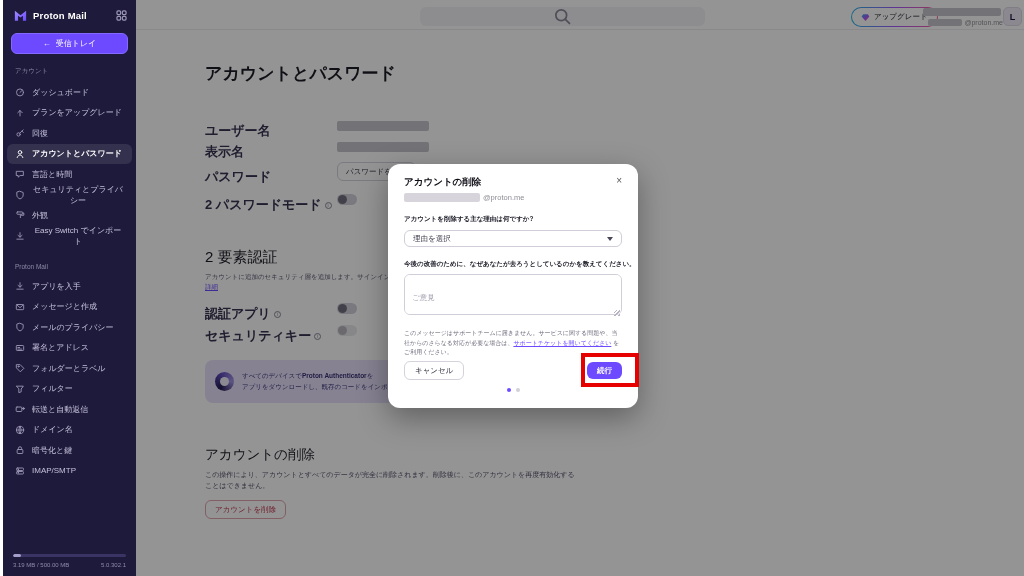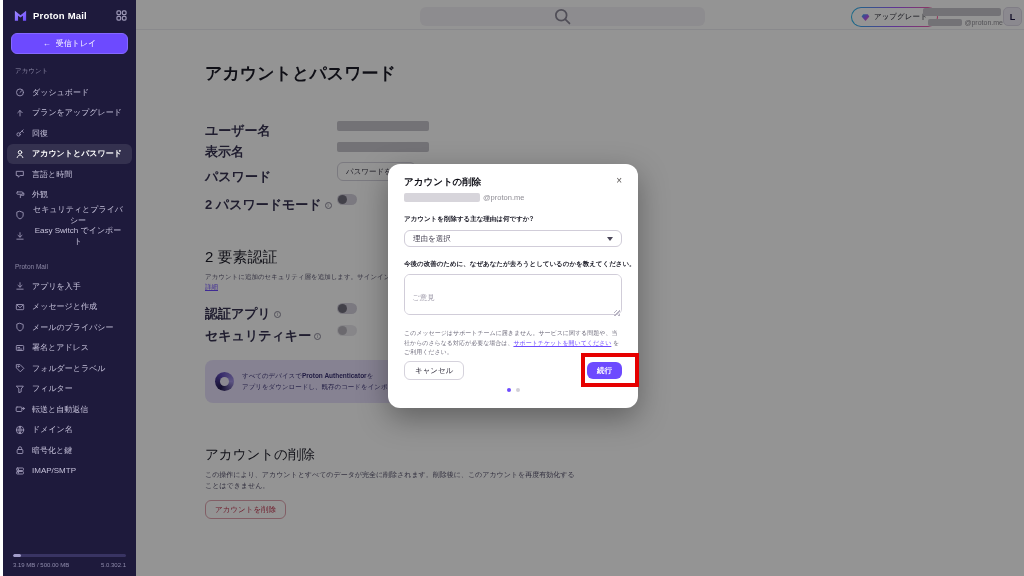--- a/index.html
+++ b/index.html
@@ -242,32 +242,32 @@
             <span class="nicon">
               <svg class="ic">
                 <use href="#i-chat"></use>
               </svg>
             </span>
             <span>言語と時間</span>
           </div>
         <div class="nav-item">
             <span class="nicon">
               <svg class="ic">
+                <use href="#i-shield"></use>
+              </svg>
+            </span>
+            <span>セキュリティとプライバシー</span>
+          </div>
+        <div class="nav-item">
+            <span class="nicon">
+              <svg class="ic">
                 <use href="#i-brush"></use>
               </svg>
             </span>
             <span>外観</span>
-          </div>
-        <div class="nav-item">
-            <span class="nicon">
-              <svg class="ic">
-                <use href="#i-shield"></use>
-              </svg>
-            </span>
-            <span>セキュリティとプライバシー</span>
           </div>
         <div class="nav-item">
             <span class="nicon">
               <svg class="ic">
                 <use href="#i-import"></use>
               </svg>
             </span>
             <span>Easy Switch でインポート</span>
           </div>
       </div>

